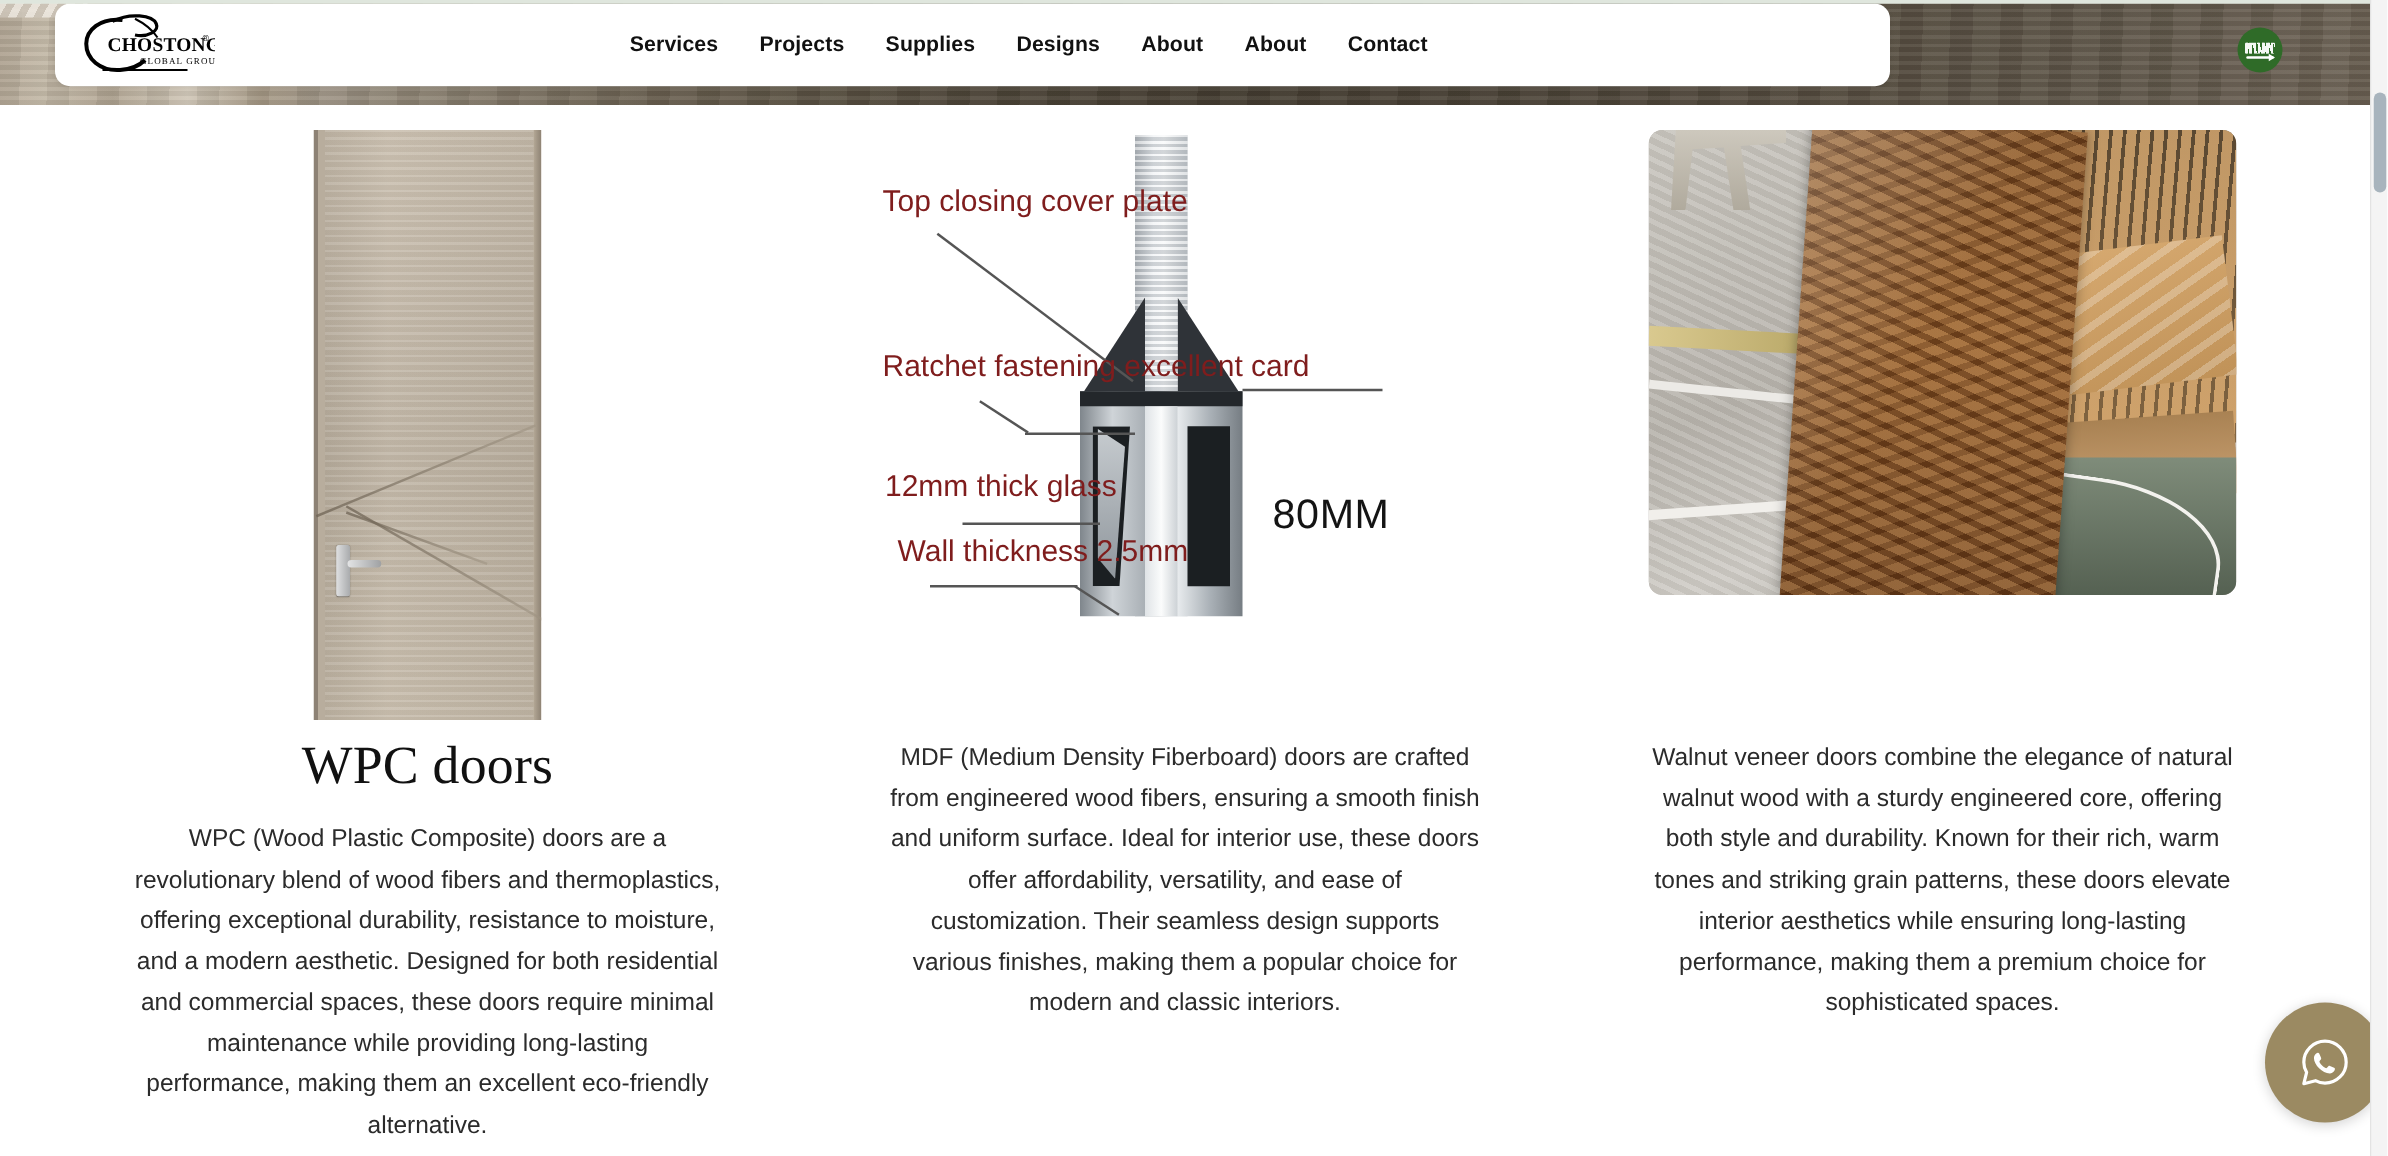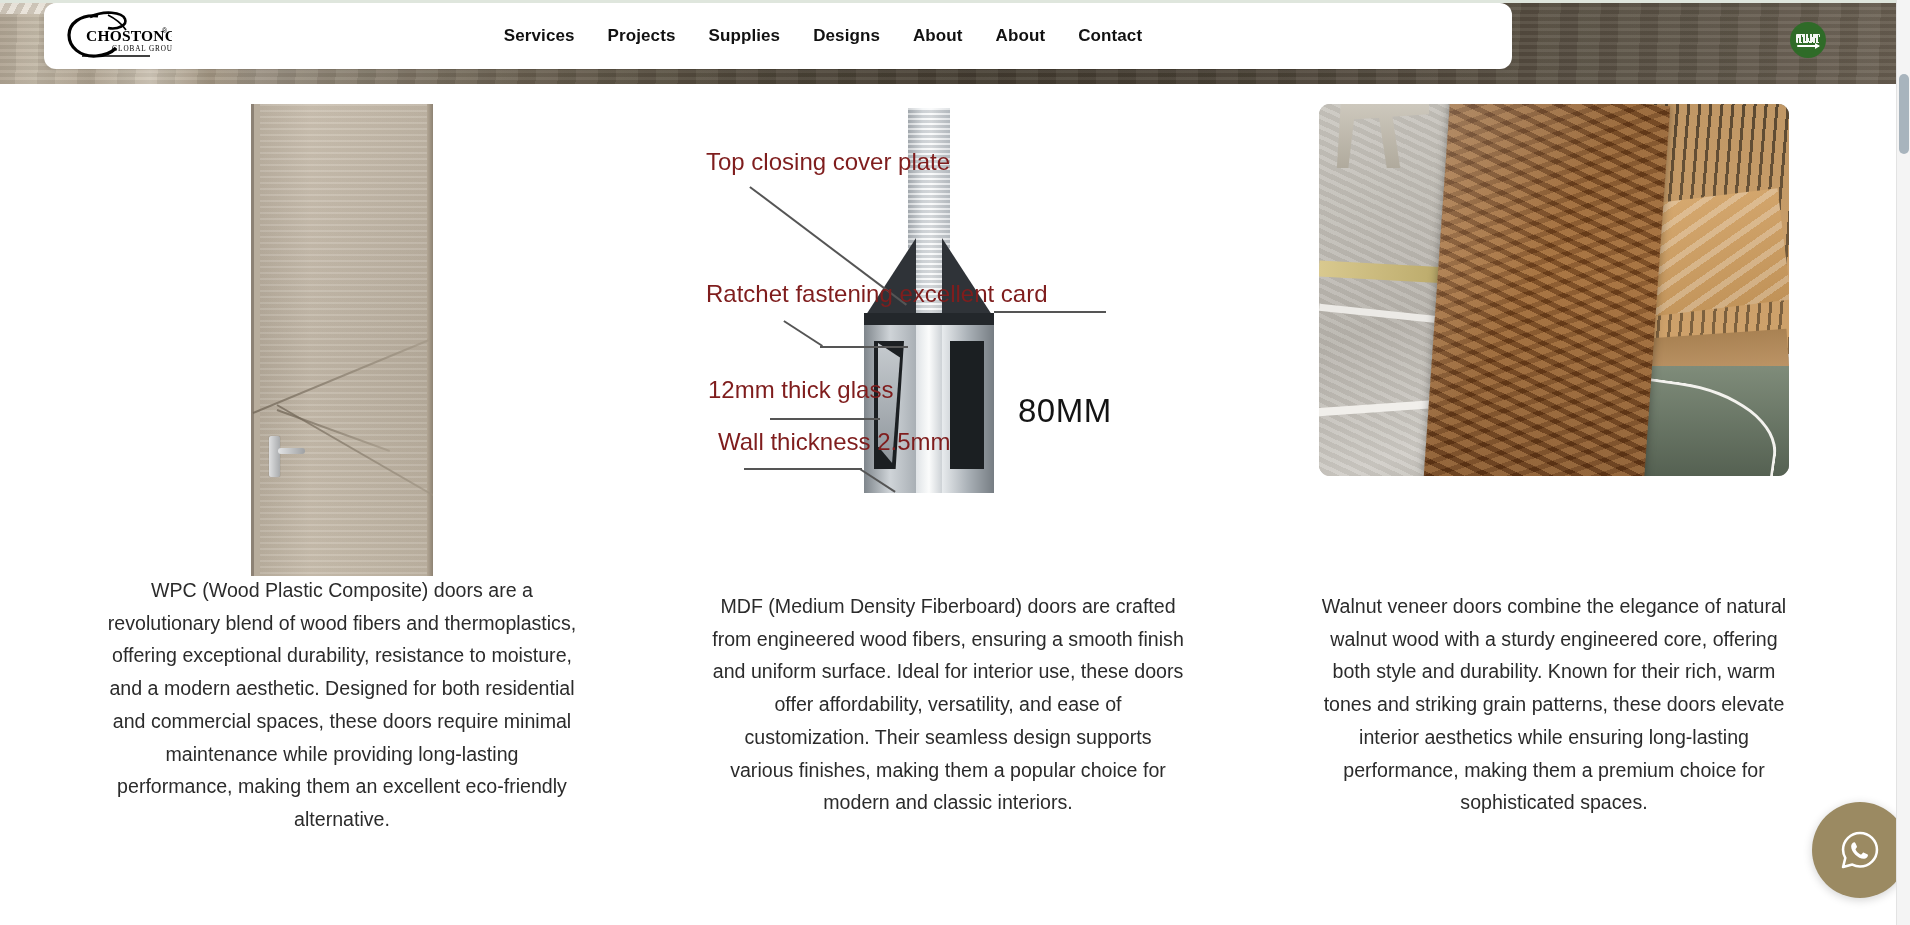--- a/index.html
+++ b/index.html
@@ -327,20 +327,21 @@
       <div class="card-media">
         <div class="door-wpc">
           <div class="panel"></div>
           <div class="edge-r"></div>
           <div class="groove g1"></div>
           <div class="groove g2"></div>
           <div class="groove g3"></div>
           <div class="handle"></div>
         </div>
       </div>
+      <h2>WPC doors</h2>
       <p>WPC (Wood Plastic Composite) doors are a revolutionary blend of wood fibers and thermoplastics, offering exceptional durability, resistance to moisture, and a modern aesthetic. Designed for both residential and commercial spaces, these doors require minimal maintenance while providing long-lasting performance, making them an excellent eco-friendly alternative.</p>
     </div>
 
     <div class="card mdf">
       <div class="card-media">
         <div class="mdf-diagram">
 
           <div class="profile">
             <div class="rail"></div>
             <div class="cap-l"></div>

